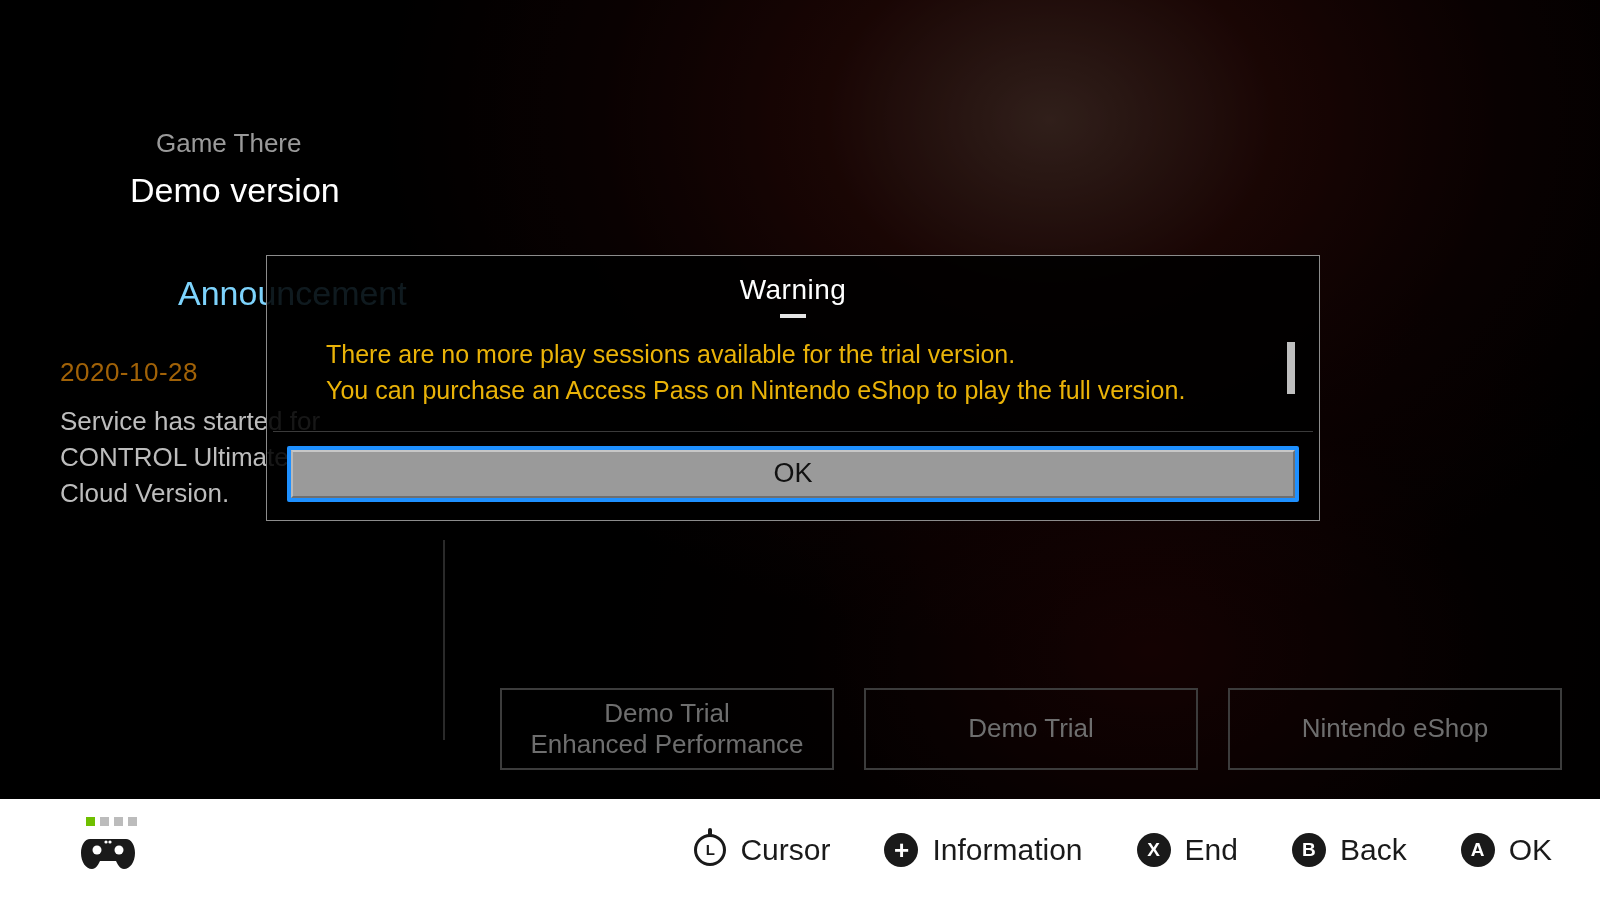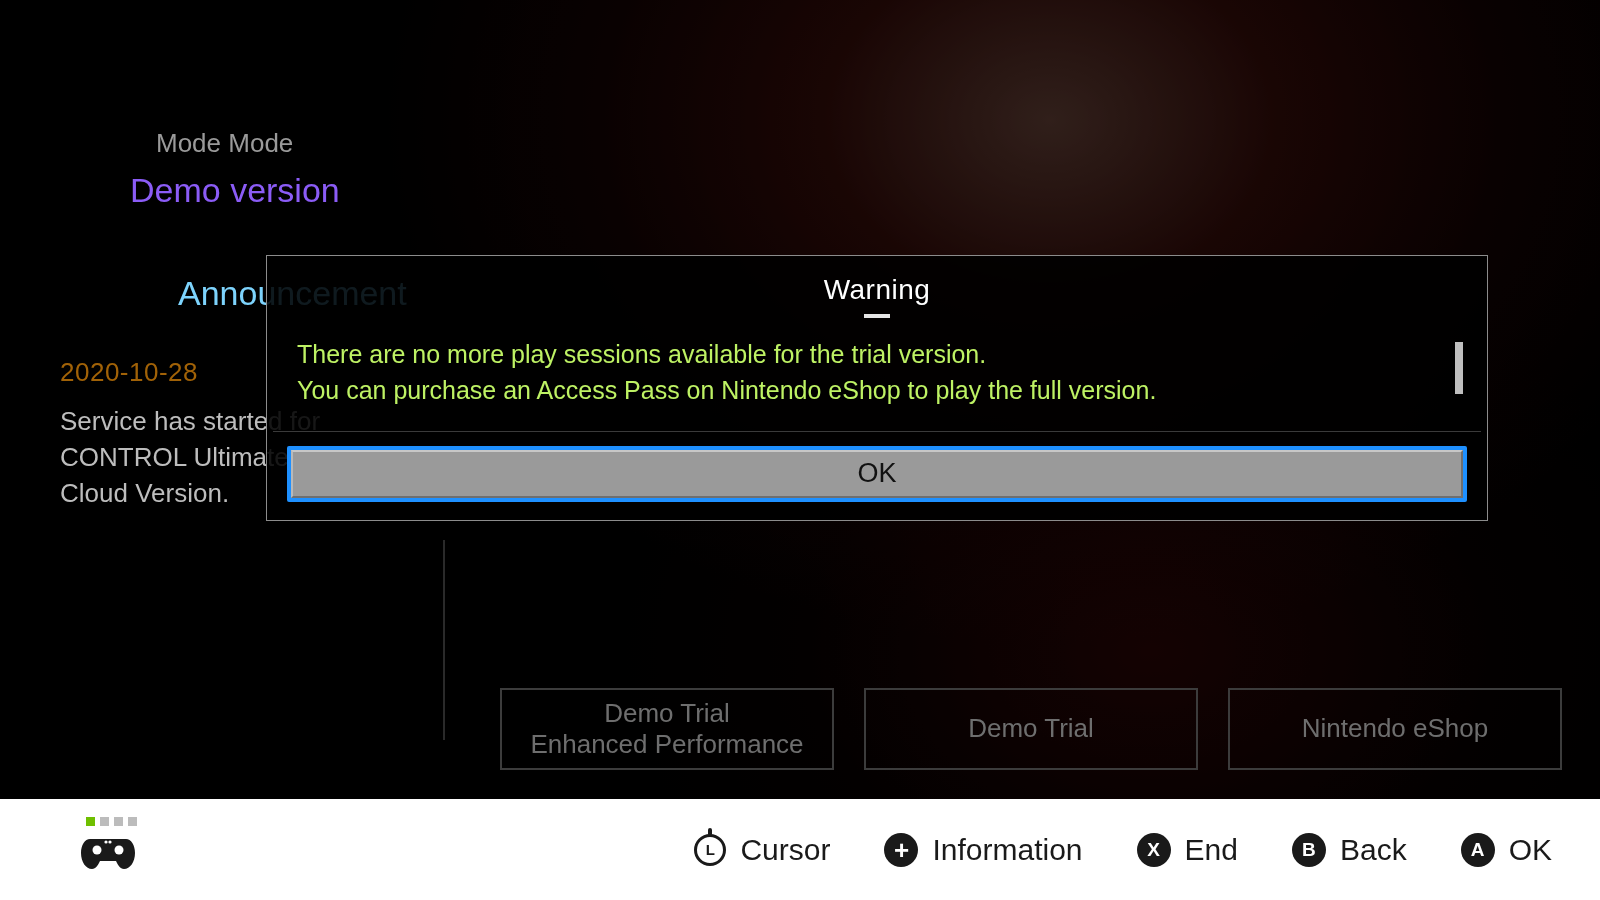--- a/index.html
+++ b/index.html
@@ -22,48 +22,48 @@
       #000;
   }
   .bg-dim {
     position: absolute; inset: 0;
     background: rgba(0,0,0,0.45);
   }
 
   
   .left-col { position: absolute; left: 60px; top: 128px; width: 380px; }
   .gm-label { font-size: 26px; color: #9a9a9a; margin-left: 96px; }
-  .gm-value { font-size: 34px; color: #8b5cf6; margin-top: 12px; margin-left: 70px; }
+  .gm-value { font-size: 34px; color: #ffffff; margin-top: 12px; margin-left: 70px; }
   .ann-label { font-size: 34px; color: #7dd3fc; margin-top: 64px; margin-left: 118px; }
   .ann-date { font-size: 26px; color: #a16207; margin-top: 44px; letter-spacing: 0.5px; display:inline-block;}
   .ann-body { font-size: 26px; color: #bdbdbd; line-height: 1.38; margin-top: 16px; }
 
   
   .vline { position: absolute; left: 443px; top: 540px; width: 2px; height: 200px; background: #2a2a2a; }
 
   
   .options { position: absolute; left: 500px; top: 688px; display: flex; gap: 30px; justify-content: center; }
   .opt {
     border: 2px solid #3c3c3c; color: #6e6e6e;
     width: 334px; height: 82px;
     display: flex; flex-direction: column; align-items: center; justify-content: center;
     font-size: 26px; line-height: 1.2;
   }
 
   
   .dialog {
-    position: absolute; left: 266px; top: 255px; width: 1222px;
+    position: absolute; left: 266px; top: 255px; width: 1054px;
     border: 1px solid #8c8c8c;
     background: rgba(0,0,0,0.88);
     padding-bottom: 18px;
   }
   .dlg-title { text-align: center; color: #fff; font-size: 28px; margin-top: 18px; letter-spacing: 0.5px; }
   .dlg-underline { width: 26px; height: 4px; background: #e6e6e6; margin: 8px auto 0; }
   .dlg-body-wrap { position: relative; padding: 18px 30px 22px 30px; }
-  .dlg-body { color: #bef264; font-size: 25px; line-height: 1.45; }
+  .dlg-body { color: #eab308; font-size: 25px; line-height: 1.45; margin-left: 29px; }
   .dlg-scroll { position: absolute; right: 24px; top: 24px; width: 8px; height: 52px; background: #bfbfbf; }
   .dlg-sep { height: 1px; background: #3a3a3a; margin: 0 6px; }
   .dlg-btn-outer {
     margin: 14px 20px 0 20px;
     border: 4px solid #1e90ff;
     border-radius: 2px;
   }
   .dlg-btn {
     background: #9a9a9a;
     border: 2px solid #6f6f6f;
@@ -110,21 +110,21 @@
     width: 4px; height: 8px; background: #1a1a1a; border-radius: 2px;
   }
 </style>
 </head>
 <body>
 
 <div class="bg-art"></div>
 <div class="bg-dim"></div>
 
 <div class="left-col">
-  <div class="gm-label">Mode Mode</div>
+  <div class="gm-label">Game There</div>
   <div class="gm-value">Demo version</div>
   <div class="ann-label">Announcement</div>
   <div class="ann-date">2020-10-28</div>
   <div class="ann-body">Service has started for CONTROL Ultimate Edition - Cloud Version.</div>
 </div>
 
 <div class="vline"></div>
 
 <div class="options">
   <div class="opt">

